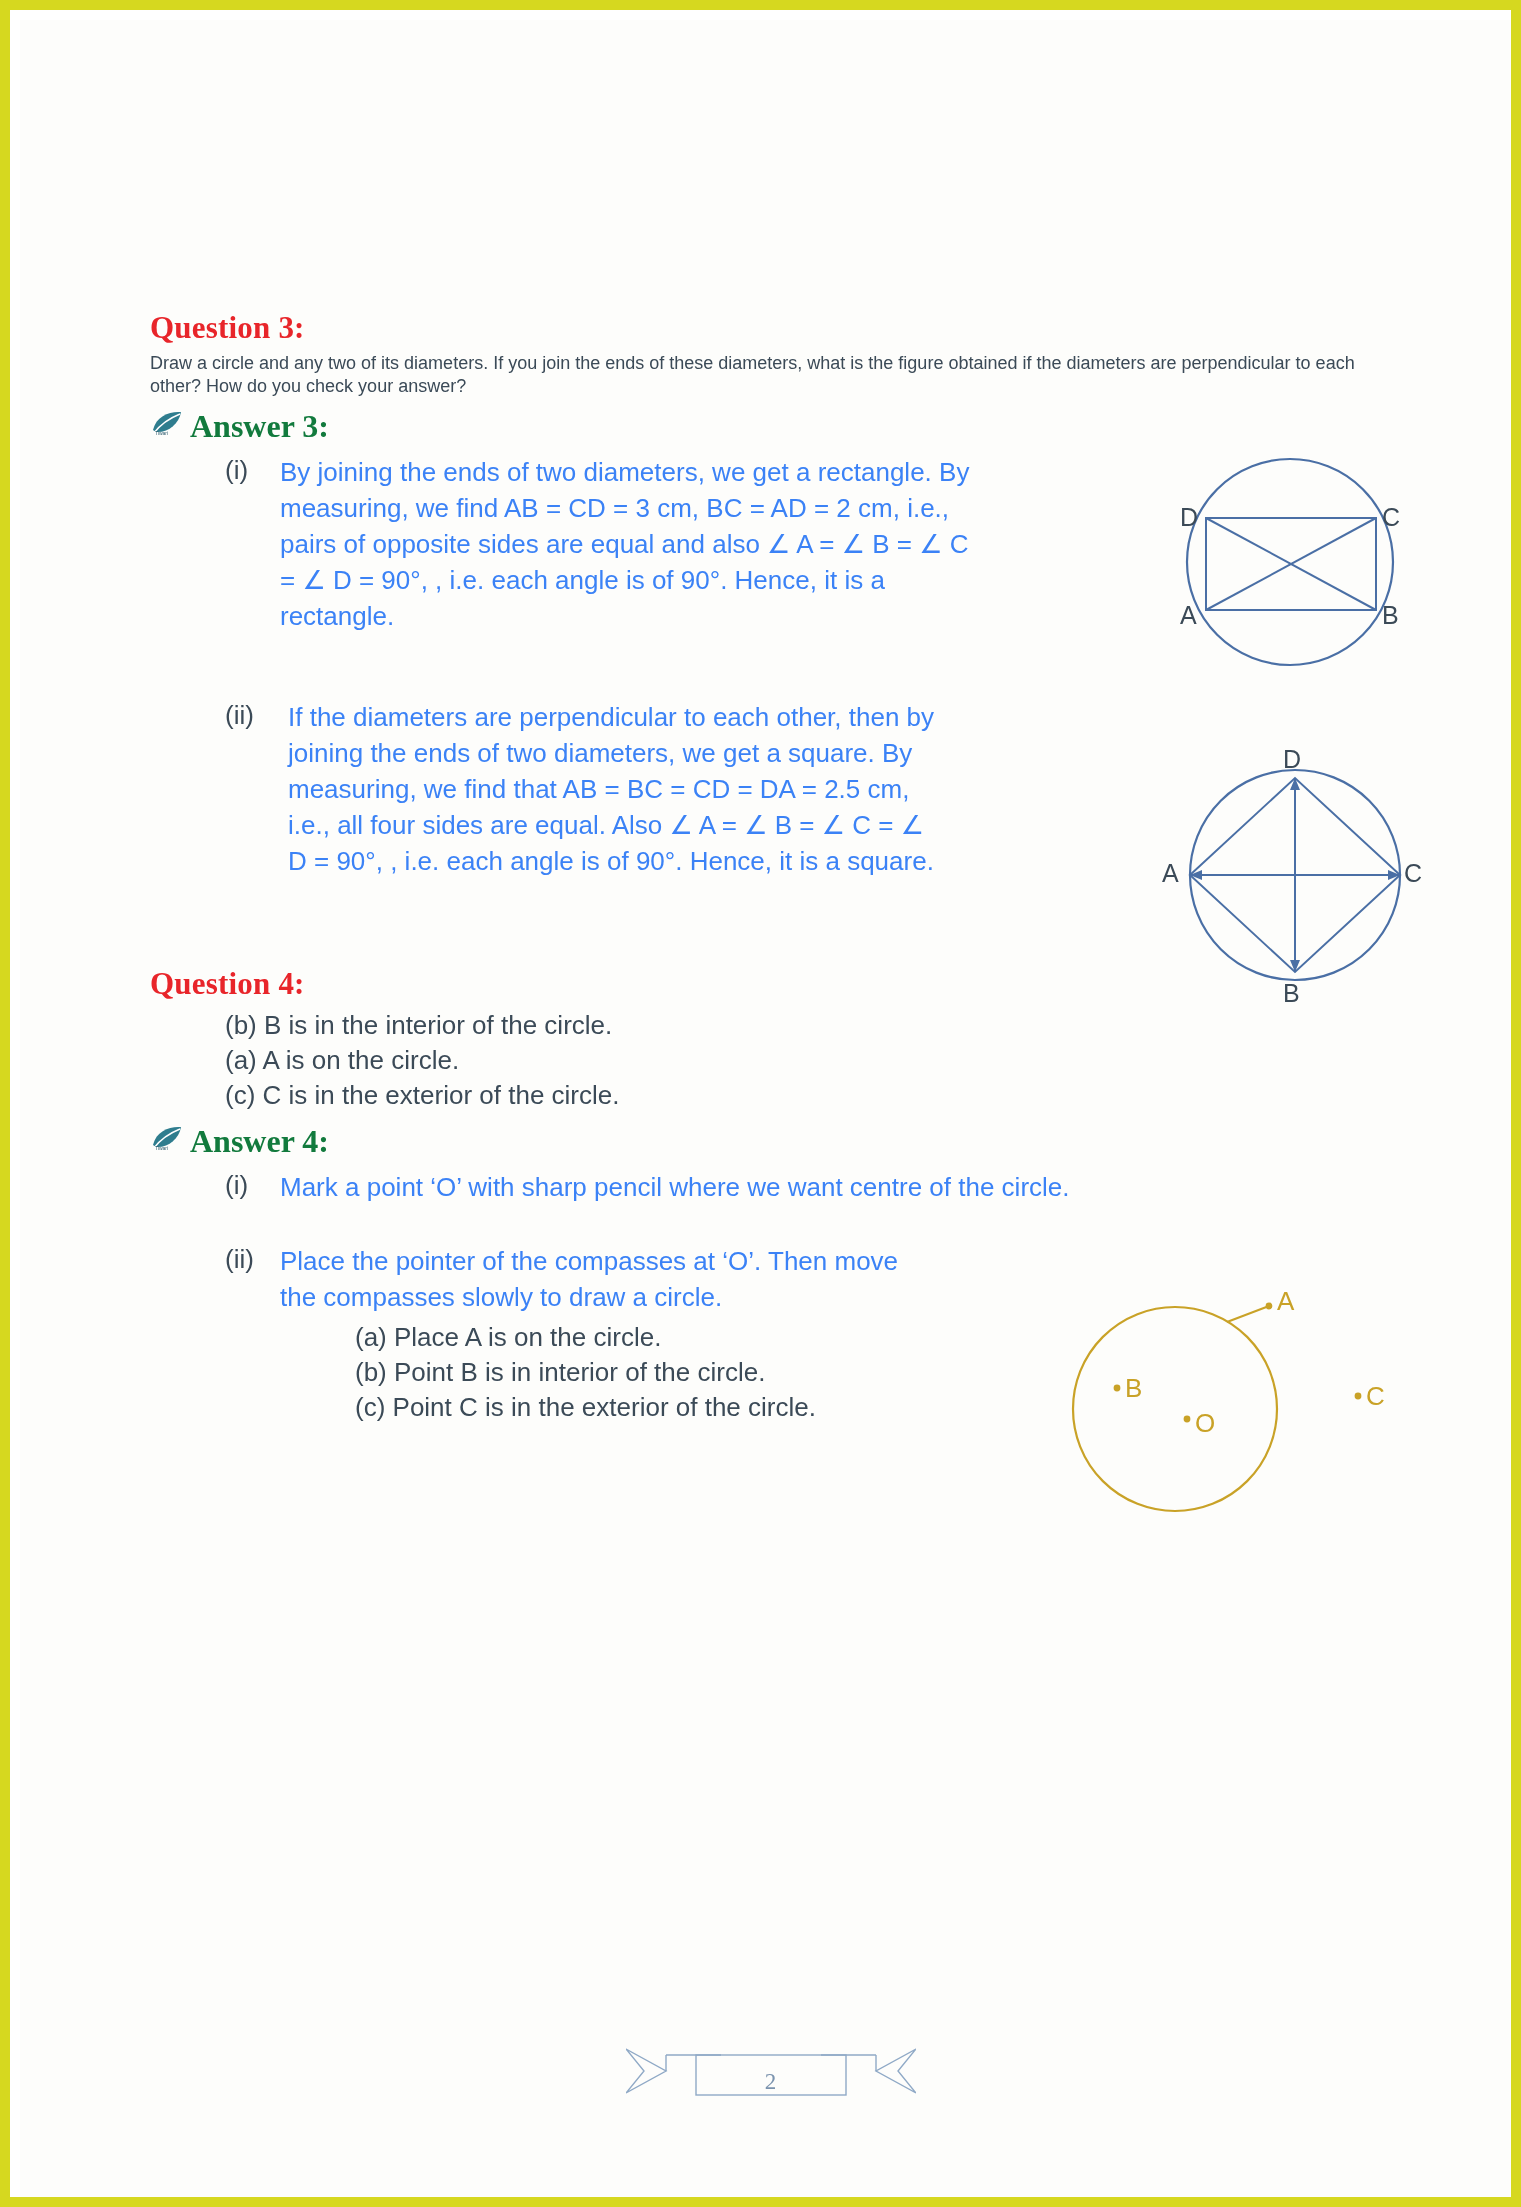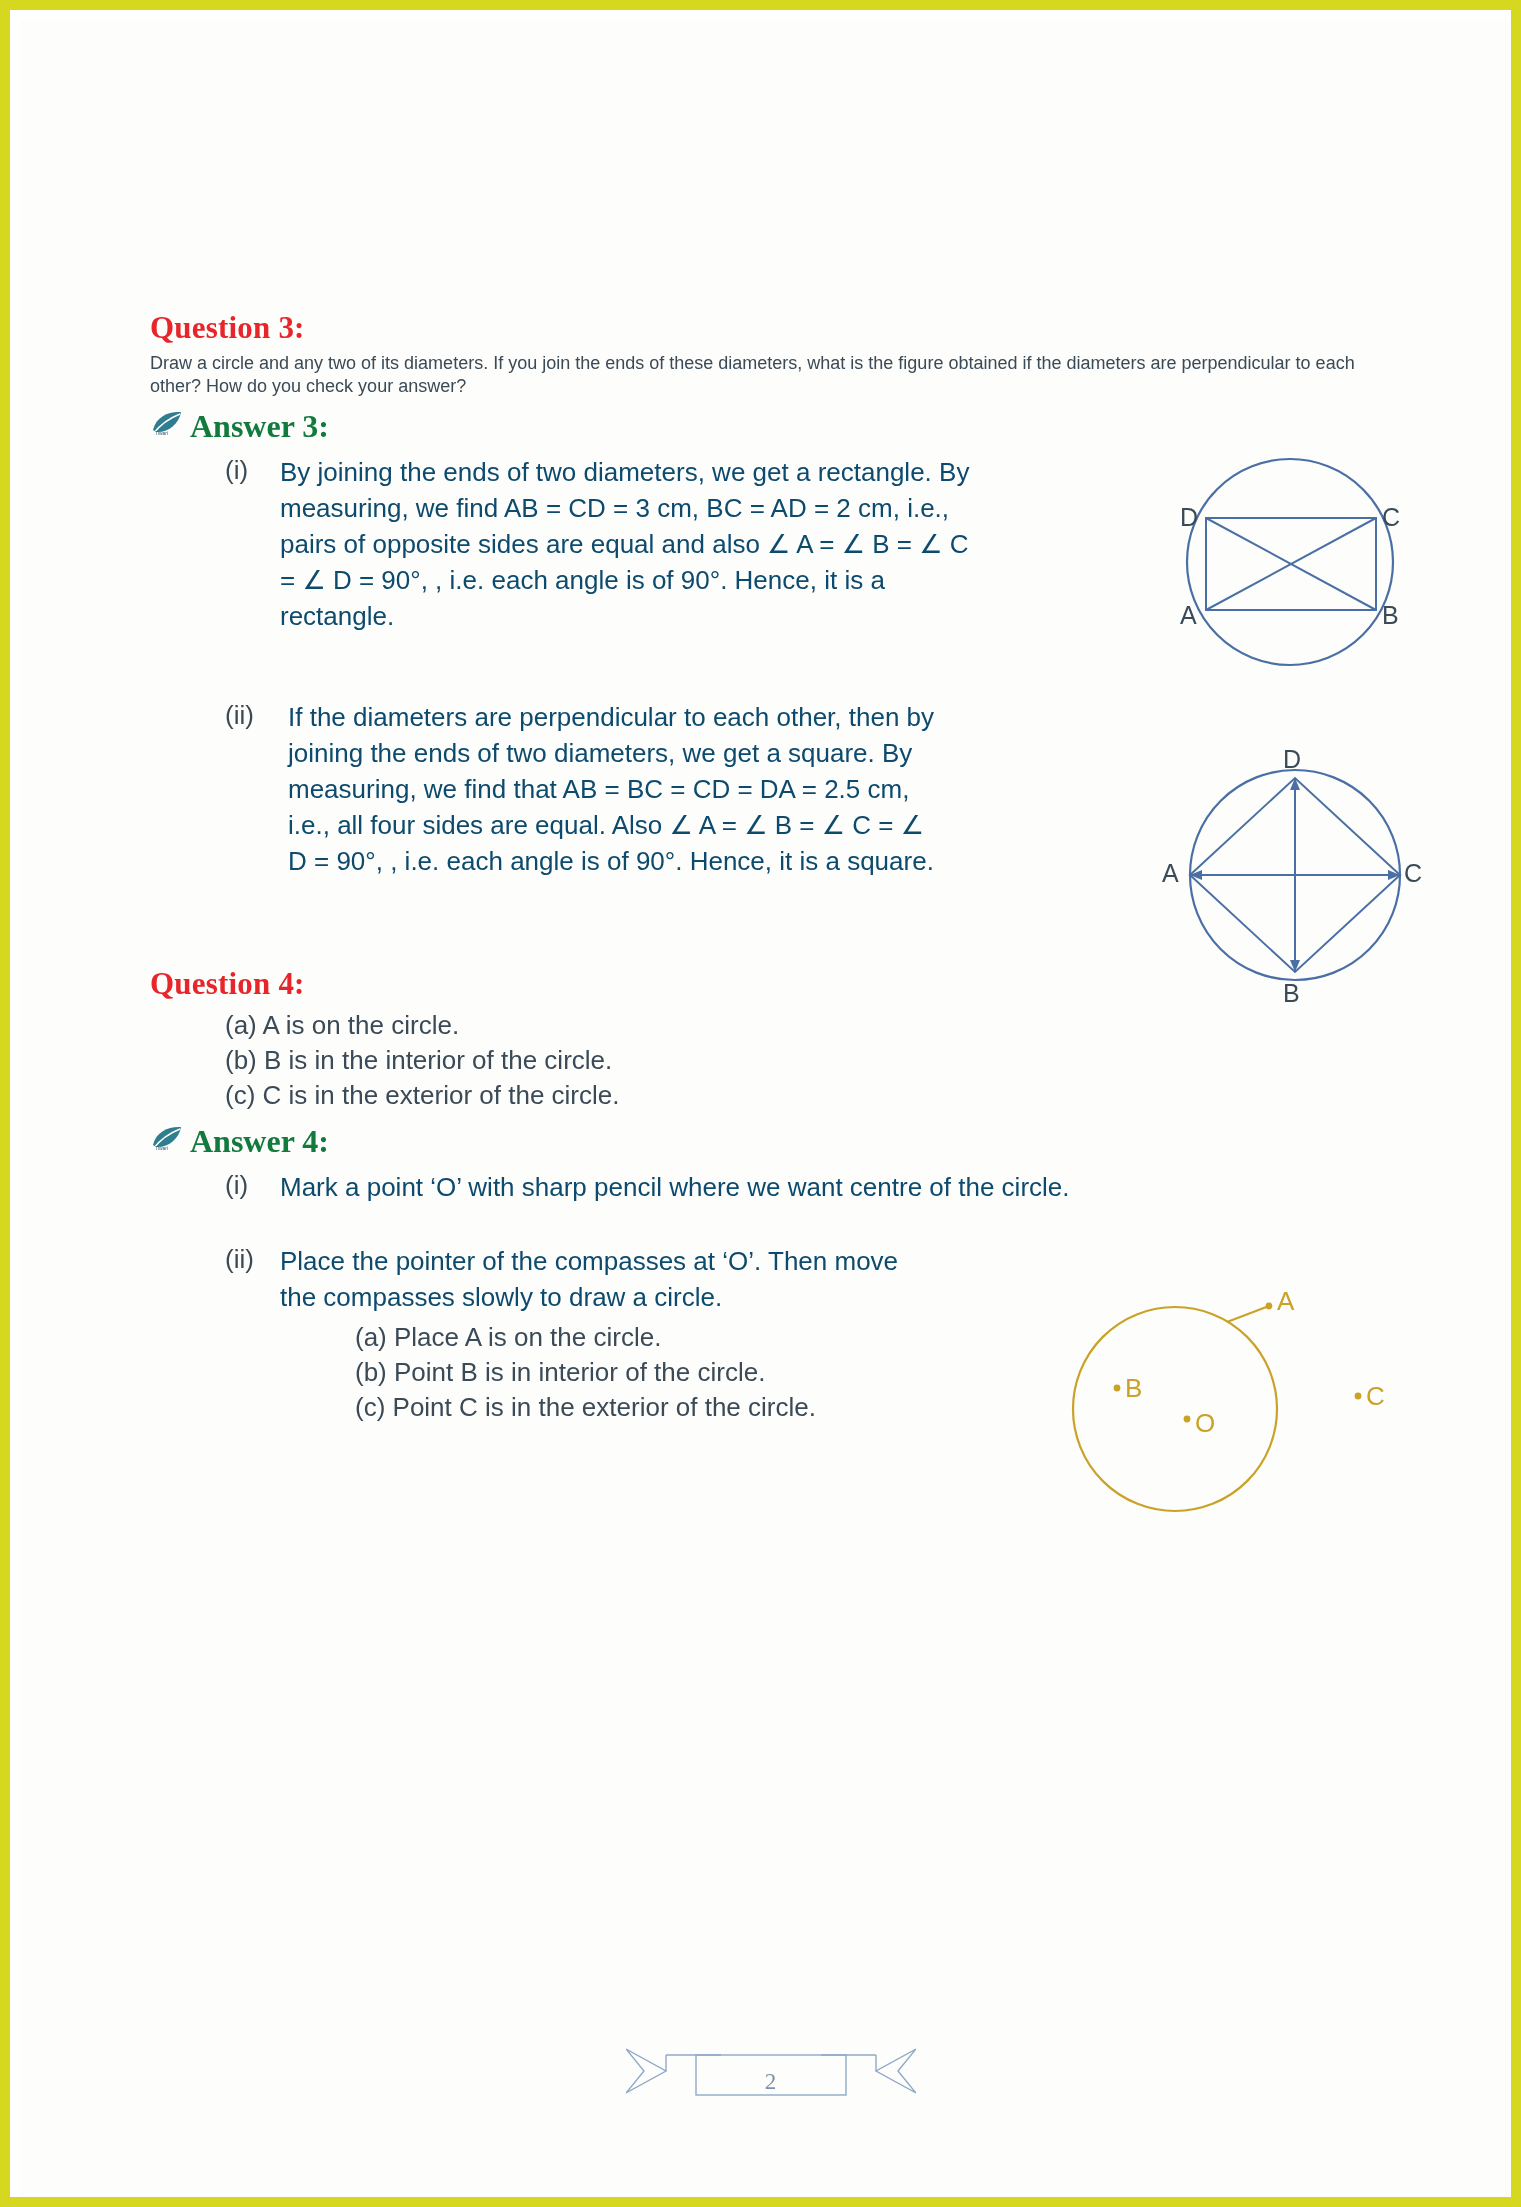--- a/index.html
+++ b/index.html
@@ -70,21 +70,21 @@
   }
   .item .marker {
     width: 130px;
     flex: 0 0 130px;
     color: #3b4a57;
     font-size: 26px;
     padding-left: 75px;
     box-sizing: border-box;
   }
   .item .text {
-    color: #0c4a6e;
+    color: #3b82f6;
     font-size: 26px;
     line-height: 1.38;
     flex: 1 1 auto;
   }
   .narrow { max-width: 690px; }
   .narrow2 { max-width: 650px; margin-left: 8px; }
   .sub-list {
     color: #3b4a57;
     font-size: 26px;
     line-height: 1.35;
@@ -186,22 +186,22 @@
             <text x="254" y="152" font-size="25" fill="#3b4a57" font-family="Liberation Sans, sans-serif">C</text>
             <text x="133" y="38" font-size="25" fill="#3b4a57" font-family="Liberation Sans, sans-serif">D</text>
             <text x="133" y="272" font-size="25" fill="#3b4a57" font-family="Liberation Sans, sans-serif">B</text>
           </svg>
         </div>
       </div>
 
       <div class="block q4-wrap">
         <div class="q-title">Question 4:</div>
         <div class="sub-list">
+          <div>(b) B is in the interior of the circle.</div>
           <div>(a) A is on the circle.</div>
-          <div>(b) B is in the interior of the circle.</div>
           <div>(c) C is in the exterior of the circle.</div>
         </div>
 
         <div class="ans-head">
           <span class="leaf-icon">
             <svg width="34" height="30" viewBox="0 0 34 30">
               <path d="M3 22 C6 8, 20 3, 31 4 C29 16, 18 25, 6 24 Z" fill="#2f7d8e"></path>
               <path d="M4 25 C10 17, 20 10, 30 6" stroke="#ffffff" stroke-width="1.4" fill="none"></path>
               <text x="5" y="27" font-size="5" fill="#2f5d6e" font-family="Liberation Sans, sans-serif">Tiwari</text>
             </svg>

